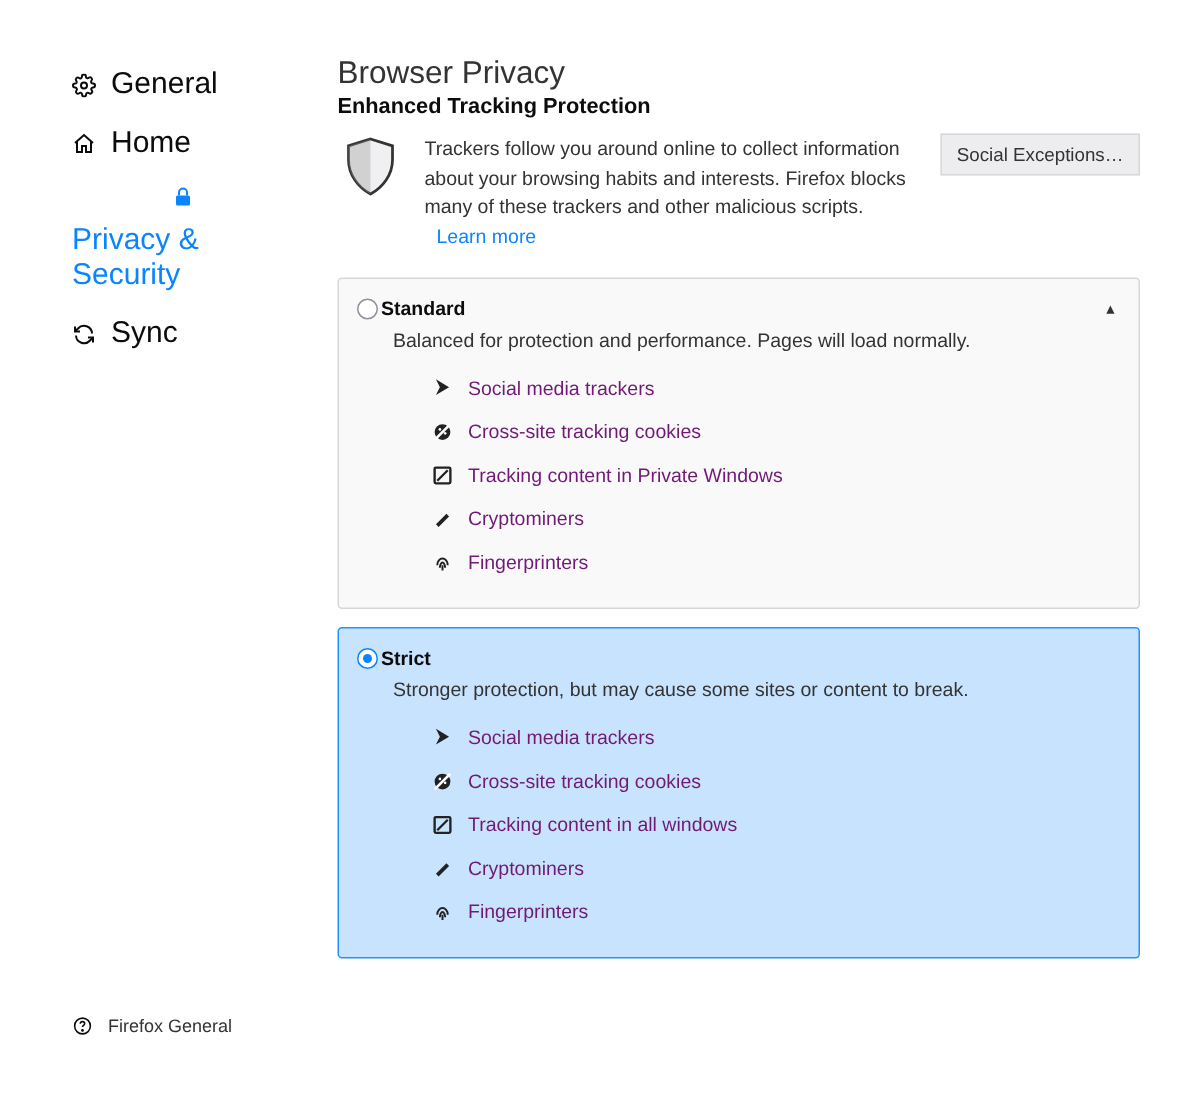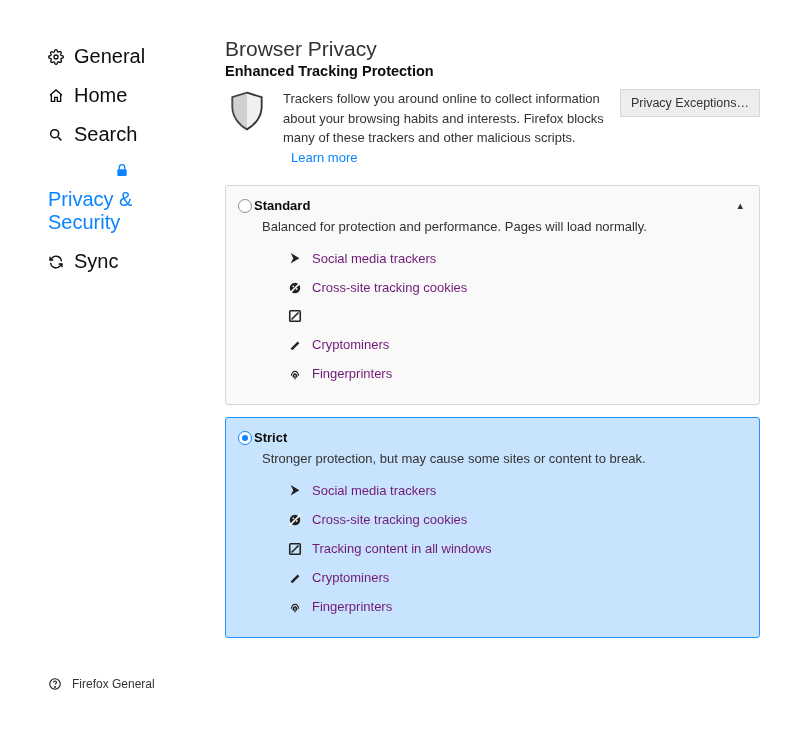--- a/index.html
+++ b/index.html
@@ -52,27 +52,20 @@
             </svg>
       <span>General</span>
     </div>
     <div class="nav-item">
       <svg viewBox="0 0 24 24" fill="none" stroke="#0c0c0d" stroke-width="2">
               <path d="M3 11l9-8 9 8"></path>
               <path d="M5 10v10h5v-6h4v6h5V10"></path>
             </svg>
       <span>Home</span>
     </div>
-    <div class="nav-item">
-      <svg viewBox="0 0 24 24" fill="none" stroke="#0c0c0d" stroke-width="2.3">
-              <circle cx="10" cy="10" r="6"></circle>
-              <line x1="20" y1="20" x2="15" y2="15"></line>
-            </svg>
-      <span>Search</span>
-    </div>
     <div class="nav-item active">
       <svg viewBox="0 0 24 24" fill="#0a84ff">
               <rect x="5" y="11" width="14" height="10" rx="1.5"></rect>
               <path d="M8 11V8a4 4 0 018 0v3" fill="none" stroke="#0a84ff" stroke-width="2"></path>
             </svg>
       <span>Privacy &amp; Security</span>
     </div>
     <div class="nav-item">
       <svg viewBox="0 0 24 24" fill="none" stroke="#0c0c0d" stroke-width="2">
               <path d="M20 11A8 8 0 006 6l-3 3"></path>
@@ -101,21 +94,21 @@
 
   <div class="intro">
     <svg class="shield" viewBox="0 0 48 48">
             <path d="M24 4l16 5v10c0 11-7 20-16 25C15 39 8 30 8 19V9l16-5z" fill="#f0f0f2" stroke="#333" stroke-width="2"></path>
             <path d="M24 4v40C15 39 8 30 8 19V9l16-5z" fill="#999" opacity="0.35"></path>
           </svg>
     <div class="intro-text">
       <span>Trackers follow you around online to collect information about your browsing habits and interests. Firefox blocks many of these trackers and other malicious scripts.</span>
       <a>Learn more</a>
     </div>
-    <button class="btn-ex">Privacy Exceptions…</button>
+    <button class="btn-ex">Social Exceptions…</button>
   </div>
 
   <div class="panel standard">
     <div class="panel-head">
       <span class="radio"></span>
       <span class="title">Standard</span>
       <span class="caret">▴</span>
     </div>
     <div class="panel-desc">Balanced for protection and performance. Pages will load normally.</div>
     <ul class="feat-list">
@@ -132,20 +125,21 @@
                 <circle cx="10" cy="9" r="1" fill="#fff"></circle>
                 <line x1="2" y1="14" x2="14" y2="2" stroke="#fff" stroke-width="2"></line>
               </svg>
               <span>Cross-site tracking cookies</span>
             </li>
       <li>
               <svg viewBox="0 0 16 16" fill="none" stroke="#222" stroke-width="1.8">
                 <rect x="2" y="2" width="12" height="12" rx="1"></rect>
                 <line x1="4" y1="12" x2="12" y2="4"></line>
               </svg>
+              <span>Tracking content in Private Windows</span>
             </li>
       <li>
               <svg viewBox="0 0 16 16" fill="#222">
                 <path d="M3 12l8-8 2 2-8 8zM11 3l2 2"></path>
               </svg>
               <span>Cryptominers</span>
             </li>
       <li>
               <svg viewBox="0 0 16 16" fill="none" stroke="#222" stroke-width="1.5">
                 <path d="M4 10c0-3 2-5 4-5s4 2 4 5"></path>

